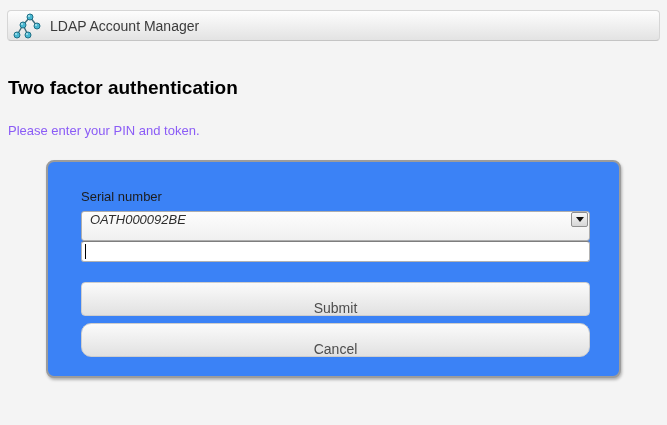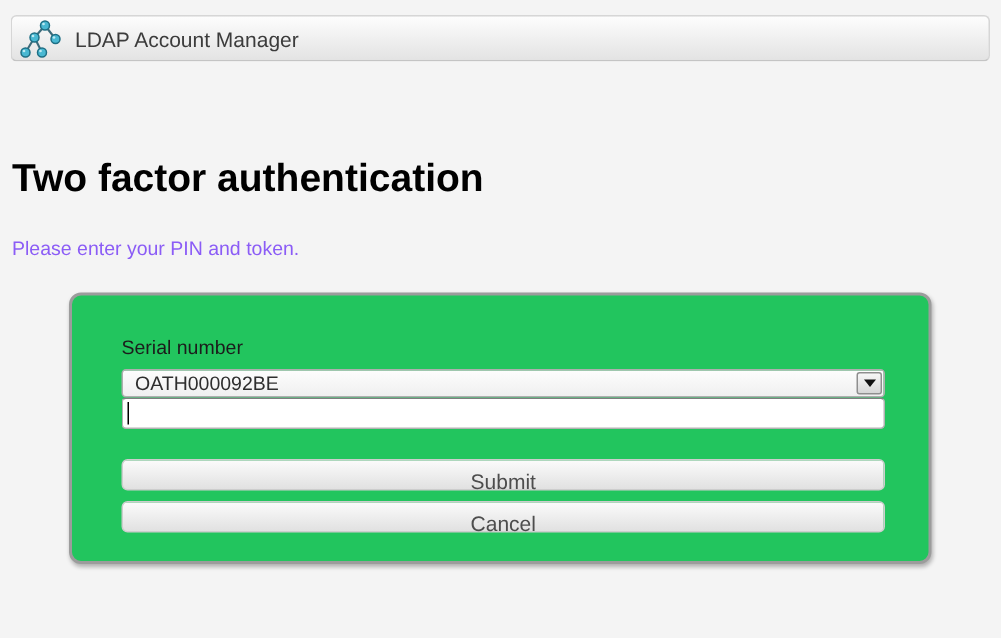--- a/index.html
+++ b/index.html
@@ -32,64 +32,65 @@
     display: block;
   }
   .app-title {
     margin-left: 9px;
     font-size: 14px;
     color: #3c3c3c;
   }
 
   
   .page-heading {
-    margin: 62px 0 0 0;
+    margin: 36px 0 0 0;
     padding-left: 8px;
-    font-size: 26px;
+    font-size: 19px;
     font-weight: bold;
     color: #000;
   }
   .instruction {
     margin: 24px 0 0 0;
     padding-left: 8px;
     font-size: 13px;
     color: #8b5cf6;
   }
 
   
   .card {
     width: 575px;
     margin: 22px auto 0 auto;
-    background: #22c55e;
+    background: #3b82f6;
     border: 2px solid #9c9c9c;
     border-radius: 8px;
     box-shadow: 1px 2px 3px rgba(0,0,0,0.28);
     padding: 27px 29px 19px 33px;
   }
   .field-label {
     font-size: 13px;
     color: #1c1c1c;
     margin-bottom: 7px;
   }
   .field-label.second {
     margin-top: 5px;
     margin-bottom: 10px;
   }
 
   
   .combo {
-    height: 19px;
+    height: 30px;
     width: 100%;
     border: 1px solid #aeaeae;
     border-radius: 3px;
     background: linear-gradient(#fdfdfd, #f0f0f0);
     display: flex;
-    align-items: center;
+    align-items: flex-start;
     position: relative;
     cursor: default;
+    font-style: italic;
   }
   .combo-value {
     font-size: 13px;
     color: #2e2e2e;
     padding-left: 8px;
     flex: 1;
     white-space: nowrap;
     overflow: hidden;
   }
   .combo-btn {
@@ -149,23 +150,23 @@
     margin-bottom: 7px;
     border: 1px solid #cdcdcd;
     border-radius: 4px;
     background: linear-gradient(#fbfbfb, #e1e1e1);
     color: #4d4d4d;
     font-size: 14px;
     font-family: "Liberation Sans", "DejaVu Sans", sans-serif;
     text-align: center;
     line-height: 18px;
     cursor: pointer;
-    padding: 5px;
-  }
-  .form-btn:last-child { margin-bottom: 0; }
+    padding: 16px;
+  }
+  .form-btn:last-child { margin-bottom: 0; border-radius: 10px; }
 </style>
 </head>
 <body>
 
 <div class="header-bar">
   <svg class="logo-icon" viewBox="0 0 28 28">
     <g stroke="#3d6b7a" stroke-width="1.4" fill="none">
       <line x1="17" y1="5" x2="10" y2="13"></line>
       <line x1="17" y1="5" x2="24" y2="14"></line>
       <line x1="10" y1="13" x2="4" y2="23"></line>

